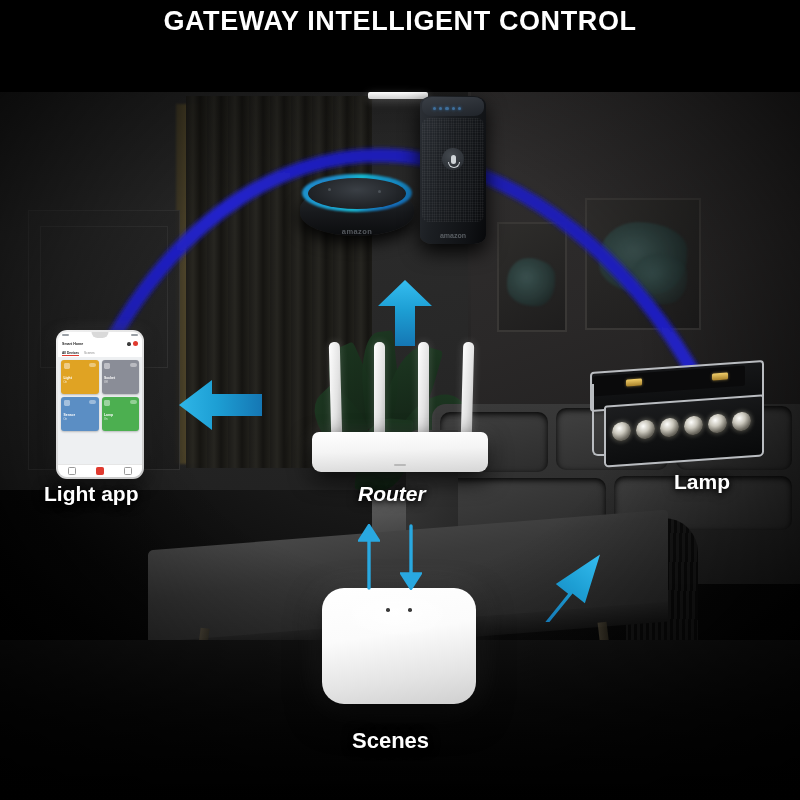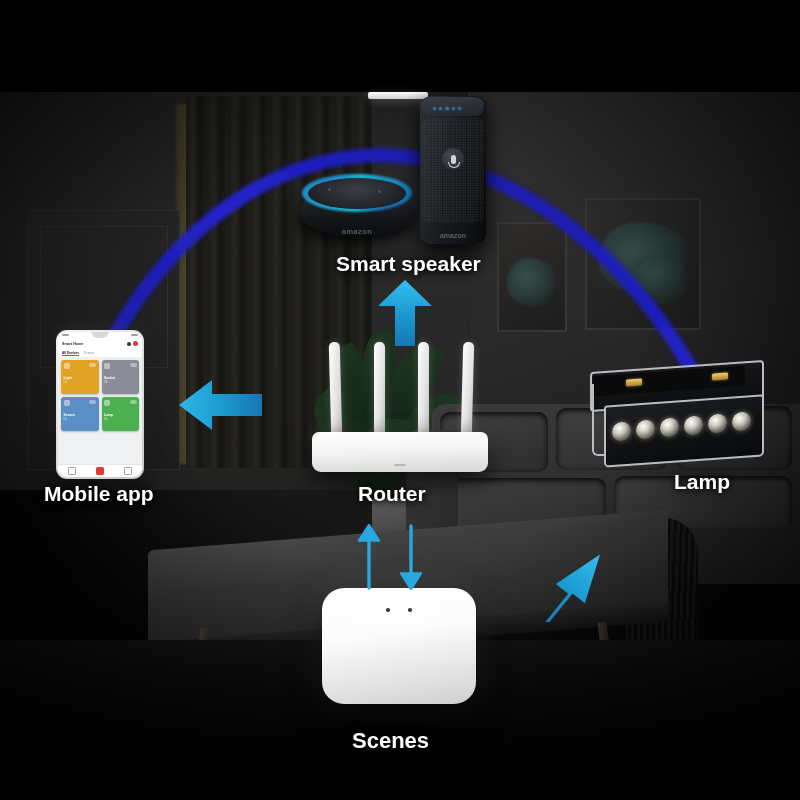--- a/index.html
+++ b/index.html
@@ -65,21 +65,21 @@
   .title{position:absolute;left:0;top:6px;width:800px;text-align:center;color:#fff;
      font-size:27px;font-weight:700;letter-spacing:.6px;}
   .subtitle{position:absolute;left:0;top:50px;width:800px;text-align:center;color:#f2f2f2;
      font-size:12.4px;font-weight:400;}
 
   
   .label{position:absolute;color:#fff;font-size:21px;font-weight:600;white-space:nowrap;
      text-shadow:0 1px 5px rgba(0,0,0,.95),0 0 12px rgba(0,0,0,.8);}
   .lbl-speaker{left:336px;top:252px;}
   .lbl-mobile{left:44px;top:482px;}
-  .lbl-router{left:358px;top:482px;}
+  .lbl-router{left:358px;top:482px;font-style:italic;}
   .lbl-lamp{left:674px;top:470px;}
   .lbl-gateway{left:352px;top:728px;font-size:22px;}
 
   
   .phone{position:absolute;left:56px;top:330px;width:84px;height:145px;
      background:linear-gradient(140deg,#f2f2f2,#c9c9c9);border-radius:11px;padding:2px;
      box-shadow:0 0 18px rgba(255,255,255,.10),0 6px 16px rgba(0,0,0,.85);}
   .screen{position:relative;width:100%;height:100%;background:#eef0f2;border-radius:9px;overflow:hidden;}
   .notch{position:absolute;left:50%;top:0;transform:translateX(-50%);width:17px;height:6px;
      background:#d9d9d9;border-radius:0 0 7px 7px;z-index:3;}
@@ -237,20 +237,21 @@
         <stop offset="100%" stop-color="#14149c" stop-opacity="0.35"></stop>
       </linearGradient>
       <filter id="arcblur" x="-12%" y="-12%" width="124%" height="124%">
         <feGaussianBlur stdDeviation="2.2"></feGaussianBlur>
       </filter>
     </defs>
     <path d="M 96,300 C 180,132 300,78 400,86 C 520,96 640,190 712,338" fill="none" stroke="url(#arcg)" stroke-width="14" stroke-linecap="round" filter="url(#arcblur)"></path>
   </svg>
 
   <div class="topfade"></div>
+  <div class="title">GATEWAY INTELLIGENT CONTROL</div>
 
   <div class="shelf"></div>
 
   <div class="dot-spk">
     <div class="dot-body"></div>
     <div class="dot-ring"></div>
     <div class="dot-top"></div>
     <div class="dot-btn" style="left:30px;top:20px;"></div>
     <div class="dot-btn" style="left:80px;top:22px;"></div>
     <div class="dot-brand">amazon</div>
@@ -266,21 +267,20 @@
       <span class="tap-led"></span>
       <span class="tap-led"></span>
       <span class="tap-led"></span>
     </div>
     <div class="tap-mic">
         <span class="mic-g"></span>
       </div>
     <div class="tap-brand">amazon</div>
   </div>
 
-  <div class="label lbl-speaker">Smart speaker</div>
 
   <div class="phone">
     <div class="screen">
       <div class="notch"></div>
       <div class="statusbar">
         <span class="sb-dot"></span>
         <span class="sb-dot"></span>
       </div>
       <div class="apphead">
         <span class="apphead-title">Smart Home</span>
@@ -319,21 +319,21 @@
           <div class="cs">On</div>
         </div>
       </div>
       <div class="navbar">
         <span class="nav-ic"></span>
         <span class="nav-ic on"></span>
         <span class="nav-ic"></span>
       </div>
     </div>
   </div>
-  <div class="label lbl-mobile">Mobile app</div>
+  <div class="label lbl-mobile">Light app</div>
 
   <div class="router">
     <div class="ant" style="left:18px;transform:rotate(-1.5deg);"></div>
     <div class="ant" style="left:62px;"></div>
     <div class="ant" style="left:106px;"></div>
     <div class="ant" style="left:150px;transform:rotate(1.5deg);"></div>
     <div class="r-base"></div>
     <div class="r-led"></div>
   </div>
   <div class="label lbl-router">Router</div>

